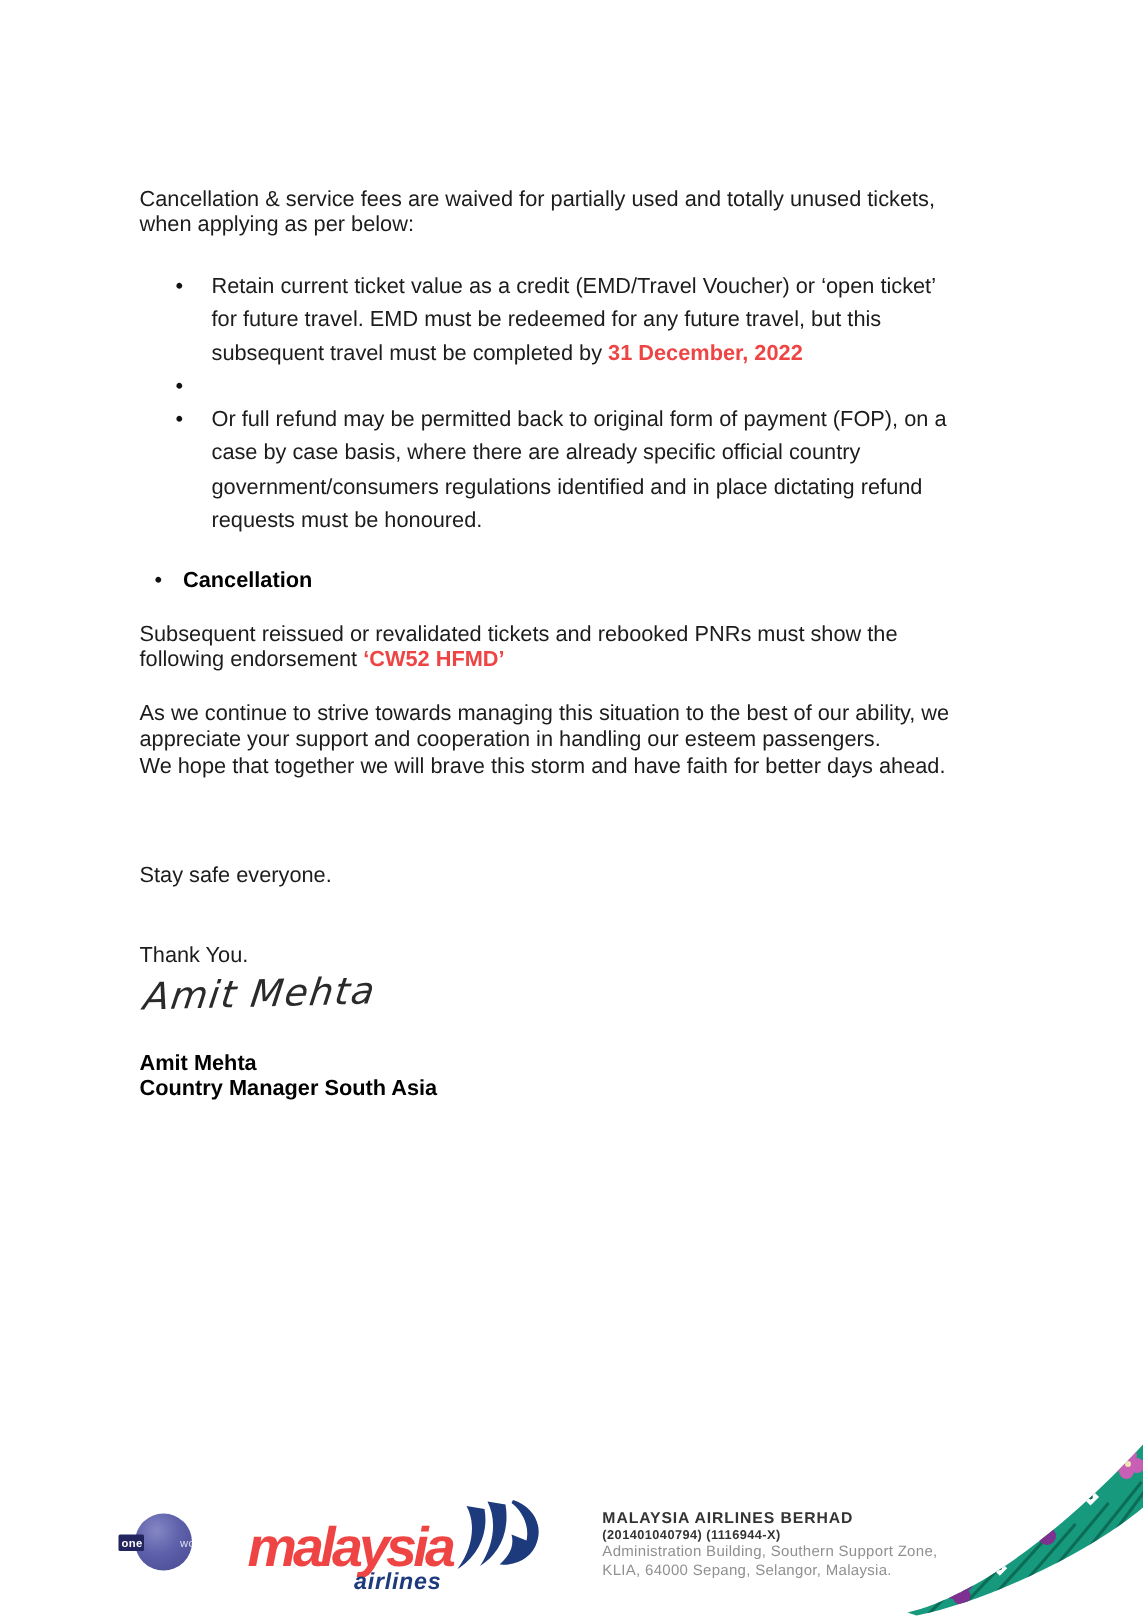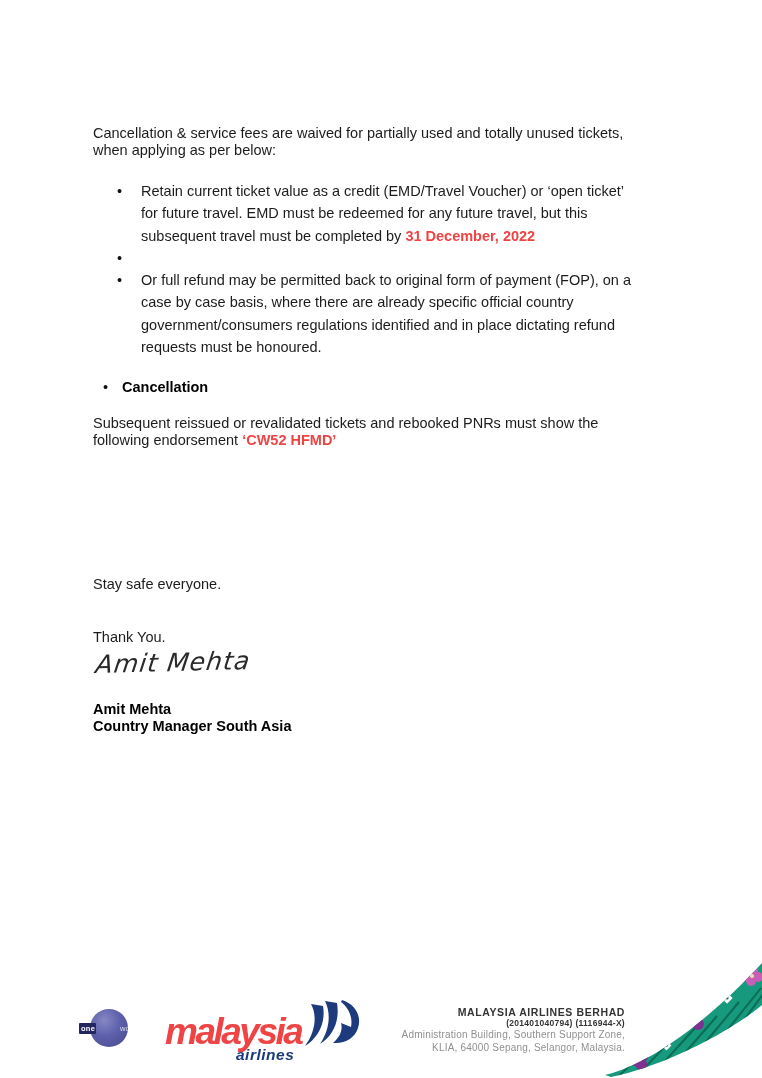--- a/index.html
+++ b/index.html
@@ -89,21 +89,21 @@
   }
   .mas-sub {
     position: absolute; left: 71px; top: 44px;
     font-size: 15.5px; font-style: italic; font-weight: bold;
     letter-spacing: 0.5px; color: #1c3a7c;
   }
   .mas-bird { position: absolute; left: 134px; top: -2px; }
 
   .company-block {
     right: 137px; top: 1006px;
-    text-align: right;
+    text-align: left;
     margin-left: 30px;
   }
   .company-name {
     font-size: 10.5px; font-weight: bold; letter-spacing: 0.6px; color: #333333;
     line-height: 12px;
   }
   .company-reg {
     font-size: 8.5px; font-weight: bold; letter-spacing: 0.3px; color: #333333;
     line-height: 11px;
   }
@@ -142,20 +142,23 @@
   </div>
 
   <div class="abs endorse-heading">
     <span class="dot">•</span>
     <span class="txt">Cancellation</span>
   </div>
 
   <div class="abs body-text pre endorse-para"><span>Subsequent reissued or revalidated tickets and rebooked PNRs must show the
 following endorsement </span><span class="bold-inline">‘CW52 HFMD’</span></div>
 
+  <div class="abs body-text pre closing-para">As we continue to strive towards managing this situation to the best of our ability, we
+appreciate your support and cooperation in handling our esteem passengers.
+We hope that together we will brave this storm and have faith for better days ahead.</div>
 
   <div class="abs body-text stay-safe">Stay safe everyone.</div>
 
   <div class="abs body-text thank-you">Thank You.</div>
 
   <div class="abs signature">Amit Mehta</div>
 
   <div class="abs signer">
     <div>Amit Mehta</div>
     <div>Country Manager South Asia</div>

